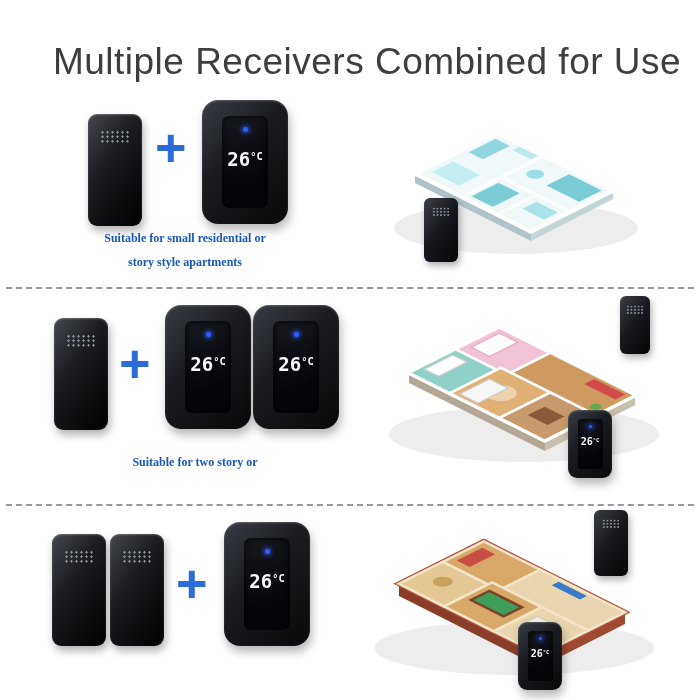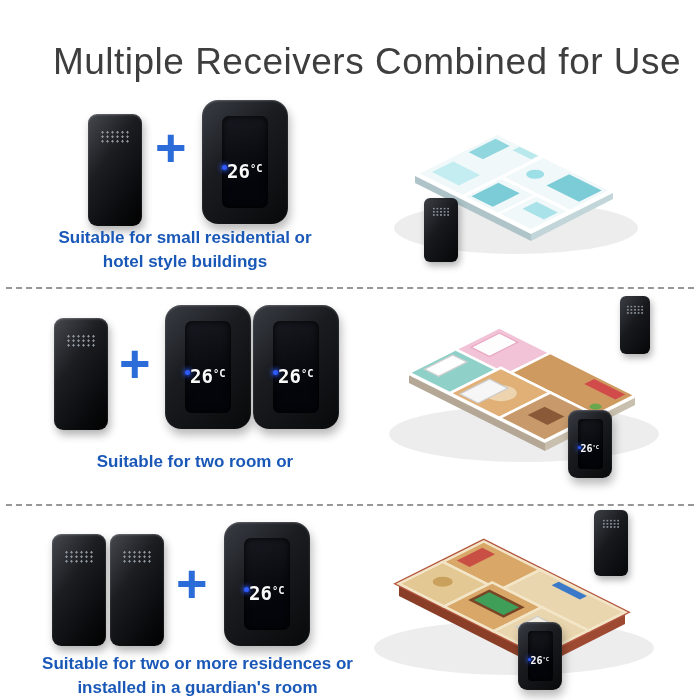--- a/index.html
+++ b/index.html
@@ -27,21 +27,21 @@
     background-image:radial-gradient(circle,#8d949c 1.1px,transparent 1.3px);
     background-size:5px 4.5px;}
 
   
   .receiver{position:absolute;border-radius:16px;
     background:linear-gradient(135deg,#393d44 0%,#1a1c20 40%,#08090a 100%);
     box-shadow:2px 6px 10px rgba(0,0,0,.28), inset 0 1px 2px rgba(255,255,255,.22);
     display:flex;align-items:center;justify-content:center;}
   .receiver .screen{background:linear-gradient(160deg,#171a20 0%,#04050a 70%);
     border-radius:7px;box-shadow:inset 0 0 7px #000;
-    display:flex;flex-direction:row;align-items:center;}
+    display:flex;flex-direction:column;align-items:center;}
   .receiver .led{border-radius:50%;background:#2f5bff;box-shadow:0 0 5px 1px #2f5bff;}
   .receiver .temp{color:#fafafa;font-family:"DejaVu Sans Mono","Liberation Mono",monospace;
     font-weight:bold;display:flex;align-items:flex-start;line-height:1;}
   .receiver .unit{font-size:55%;margin-top:1px;}
 
   .receiver.std{width:86px;height:124px;}
   .receiver.std .screen{width:46px;height:92px;}
   .receiver.std .led{width:5px;height:5px;margin-top:11px;}
   .receiver.std .temp{font-size:19px;margin-top:18px;}
 
@@ -55,21 +55,21 @@
     background:linear-gradient(125deg,#3c3f45 0%,#17191d 45%,#050607 100%);
     box-shadow:2px 4px 7px rgba(0,0,0,.3);}
   .slab .dots{position:absolute;top:9px;left:50%;transform:translateX(-50%);
     width:18px;height:9px;
     background-image:radial-gradient(circle,#868d95 .9px,transparent 1.1px);
     background-size:3.6px 3.2px;}
 
   .plus{position:absolute;font-size:54px;font-weight:bold;color:#2c6cd9;line-height:1;}
 
   .caption{position:absolute;margin:0;text-align:center;color:#1a58b8;
-           font-size:17px;font-weight:bold;line-height:24px;}
+           font-size:12px;font-weight:bold;line-height:24px;font-family:Liberation Serif, serif;}
 
   .house{position:absolute;}
   .house svg{display:block;width:100%;height:100%;}
 </style>
 </head>
 <body>
 
 <div id="canvas">
 
   <h1 class="page-title">Multiple Receivers Combined for Use</h1>
@@ -108,21 +108,21 @@
           <circle cx="4" cy="-26" r="9" fill="#9cdfe6"></circle>
         </g>
       </svg>
       <div class="slab" style="left:66px;top:108px;width:34px;height:64px;">
         <div class="dots"></div>
       </div>
     </div>
 
     <p class="caption" style="left:10px;top:136px;width:350px;">
       <span>Suitable for small residential or</span><br>
-      <span>hotel style buildings</span>
+      <span>story style apartments</span>
     </p>
   </div>
 
   <div class="divider" id="divider-1"></div>
 
   <div class="section" id="section-2">
     <div class="transmitter" style="left:54px;top:26px;">
       <div class="dots"></div>
     </div>
     <div class="plus" style="left:119px;top:44px;">+</div>
@@ -174,21 +174,21 @@
           <span class="led"></span>
           <div class="temp">
             <span>26</span>
             <span class="unit">°C</span>
           </div>
         </div>
       </div>
     </div>
 
     <p class="caption" style="left:25px;top:158px;width:340px;">
-      <span>Suitable for two room or</span><br>
+      <span>Suitable for two story or</span><br>
     </p>
   </div>
 
   <div class="divider" id="divider-2"></div>
 
   <div class="section" id="section-3">
     <div class="transmitter" style="left:52px;top:26px;">
       <div class="dots"></div>
     </div>
     <div class="transmitter" style="left:110px;top:26px;">
@@ -231,19 +231,15 @@
         <div class="screen">
           <span class="led"></span>
           <div class="temp">
             <span>26</span>
             <span class="unit">°C</span>
           </div>
         </div>
       </div>
     </div>
 
-    <p class="caption" style="left:5px;top:144px;width:385px;">
-      <span>Suitable for two or more residences or</span><br>
-      <span>installed in a guardian's room</span>
-    </p>
   </div>
 
 </div>
 
 </body></html>

